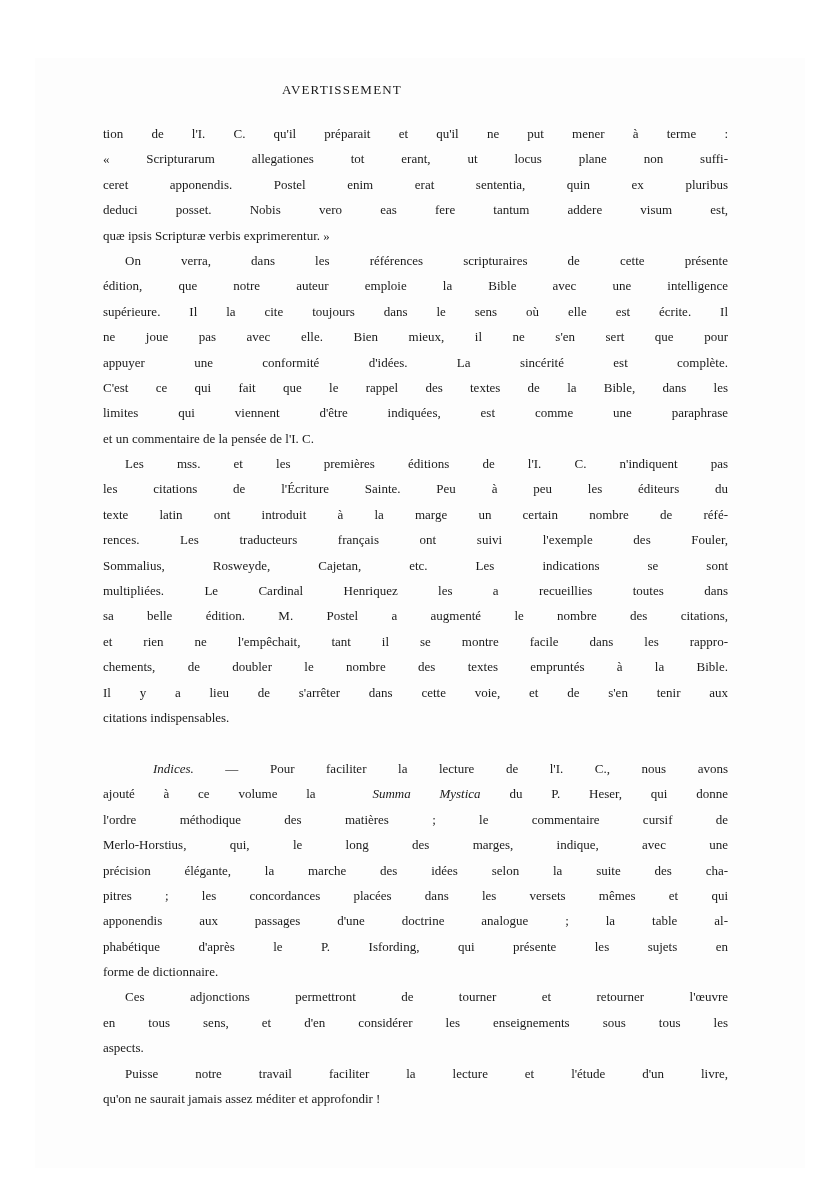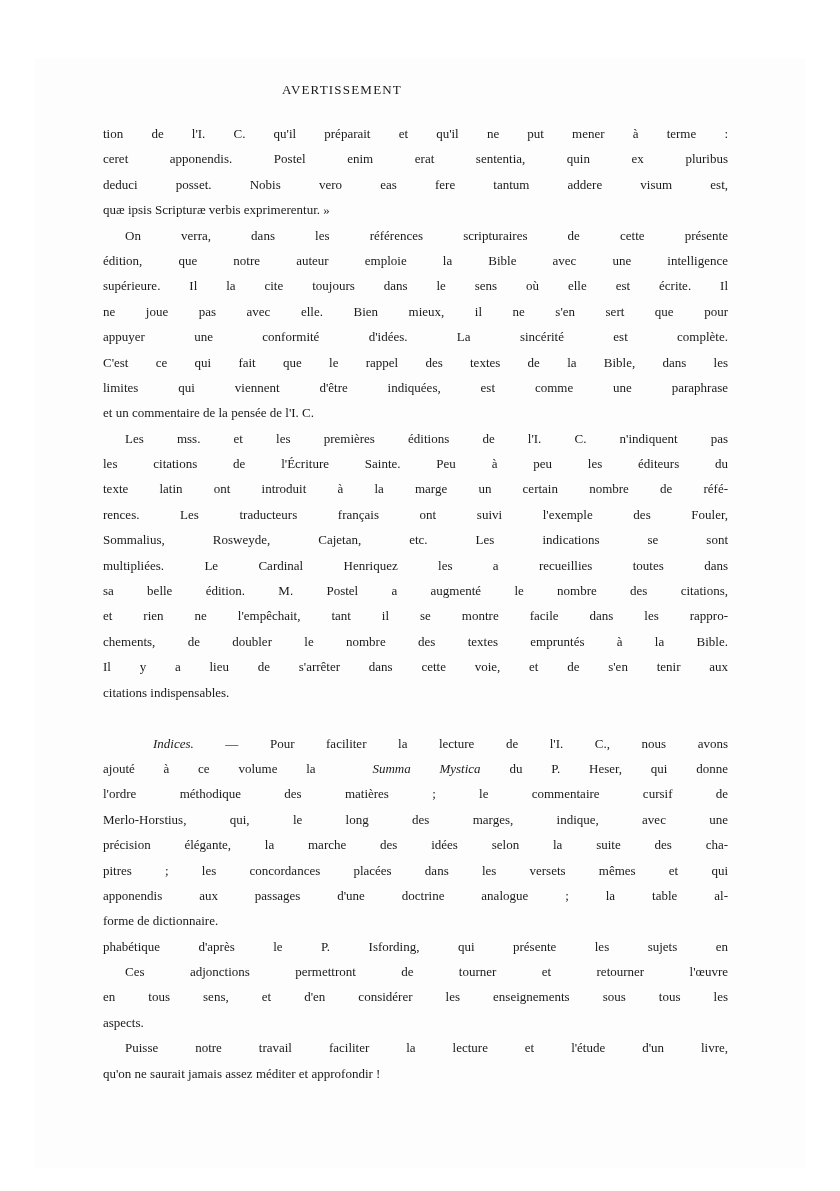--- a/index.html
+++ b/index.html
@@ -70,20 +70,21 @@
 <body>
 
 <div class="page"></div>
 
 <div class="running-head">AVERTISSEMENT</div>
 
 <div class="text-block">
 
   <p>
     <span class="line">tion de l'I. C. qu'il préparait et qu'il ne put mener à terme :</span>
+    <span class="line">« Scripturarum allegationes tot erant, ut locus plane non suffi-</span>
     <span class="line">ceret apponendis. Postel enim erat sententia, quin ex pluribus</span>
     <span class="line">deduci posset. Nobis vero eas fere tantum addere visum est,</span>
     <span class="line last">quæ ipsis Scripturæ verbis exprimerentur. »</span>
   </p>
 
   <p>
     <span class="line indent">On verra, dans les références scripturaires de cette présente</span>
     <span class="line">édition, que notre auteur emploie la Bible avec une intelligence</span>
     <span class="line">supérieure. Il la cite toujours dans le sens où elle est écrite. Il</span>
     <span class="line">ne joue pas avec elle. Bien mieux, il ne s'en sert que pour</span>
@@ -110,22 +111,22 @@
   <div class="gap"></div>
 
   <p>
     <span class="line indent"><em>Indices.</em><span> — Pour faciliter la lecture de l'I. C., nous avons</span></span>
     <span class="line"><span>ajouté à ce volume la </span><em>Summa Mystica</em><span> du P. Heser, qui donne</span></span>
     <span class="line">l'ordre méthodique des matières ; le commentaire cursif de</span>
     <span class="line">Merlo-Horstius, qui, le long des marges, indique, avec une</span>
     <span class="line">précision élégante, la marche des idées selon la suite des cha-</span>
     <span class="line">pitres ; les concordances placées dans les versets mêmes et qui</span>
     <span class="line">apponendis aux passages d'une doctrine analogue ; la table al-</span>
+    <span class="line">phabétique d'après le P. Isfording, qui présente les sujets en</span>
     <span class="line last">forme de dictionnaire.</span>
-    <span class="line">phabétique d'après le P. Isfording, qui présente les sujets en</span>
   </p>
 
   <p>
     <span class="line indent">Ces adjonctions permettront de tourner et retourner l'œuvre</span>
     <span class="line">en tous sens, et d'en considérer les enseignements sous tous les</span>
     <span class="line last">aspects.</span>
   </p>
 
   <p>
     <span class="line indent">Puisse notre travail faciliter la lecture et l'étude d'un livre,</span>

